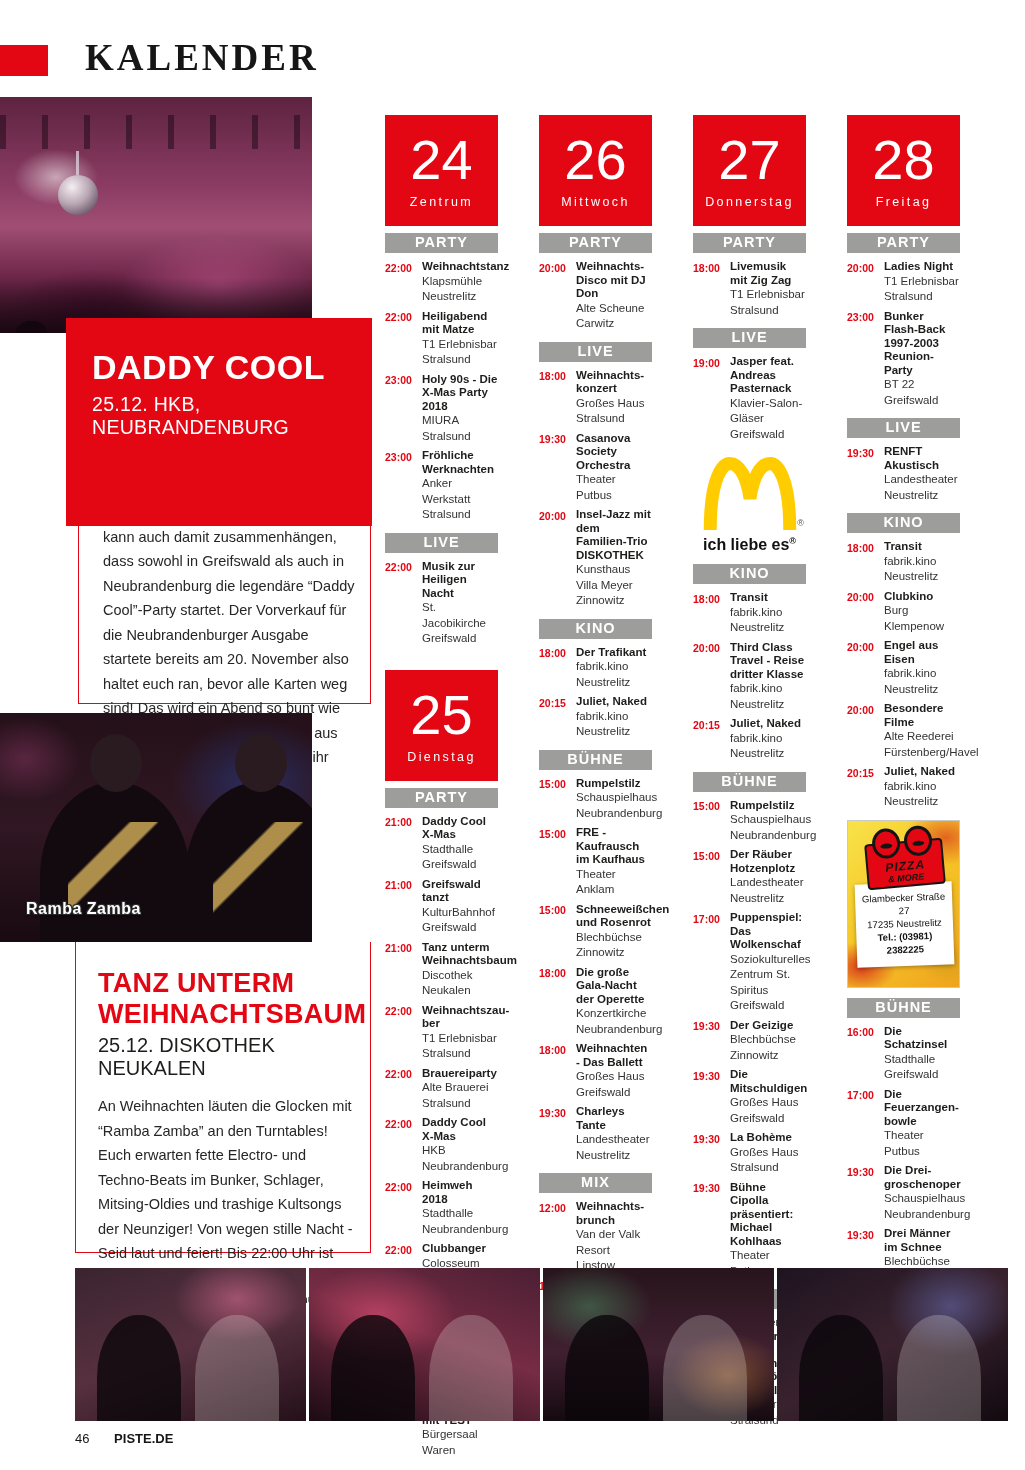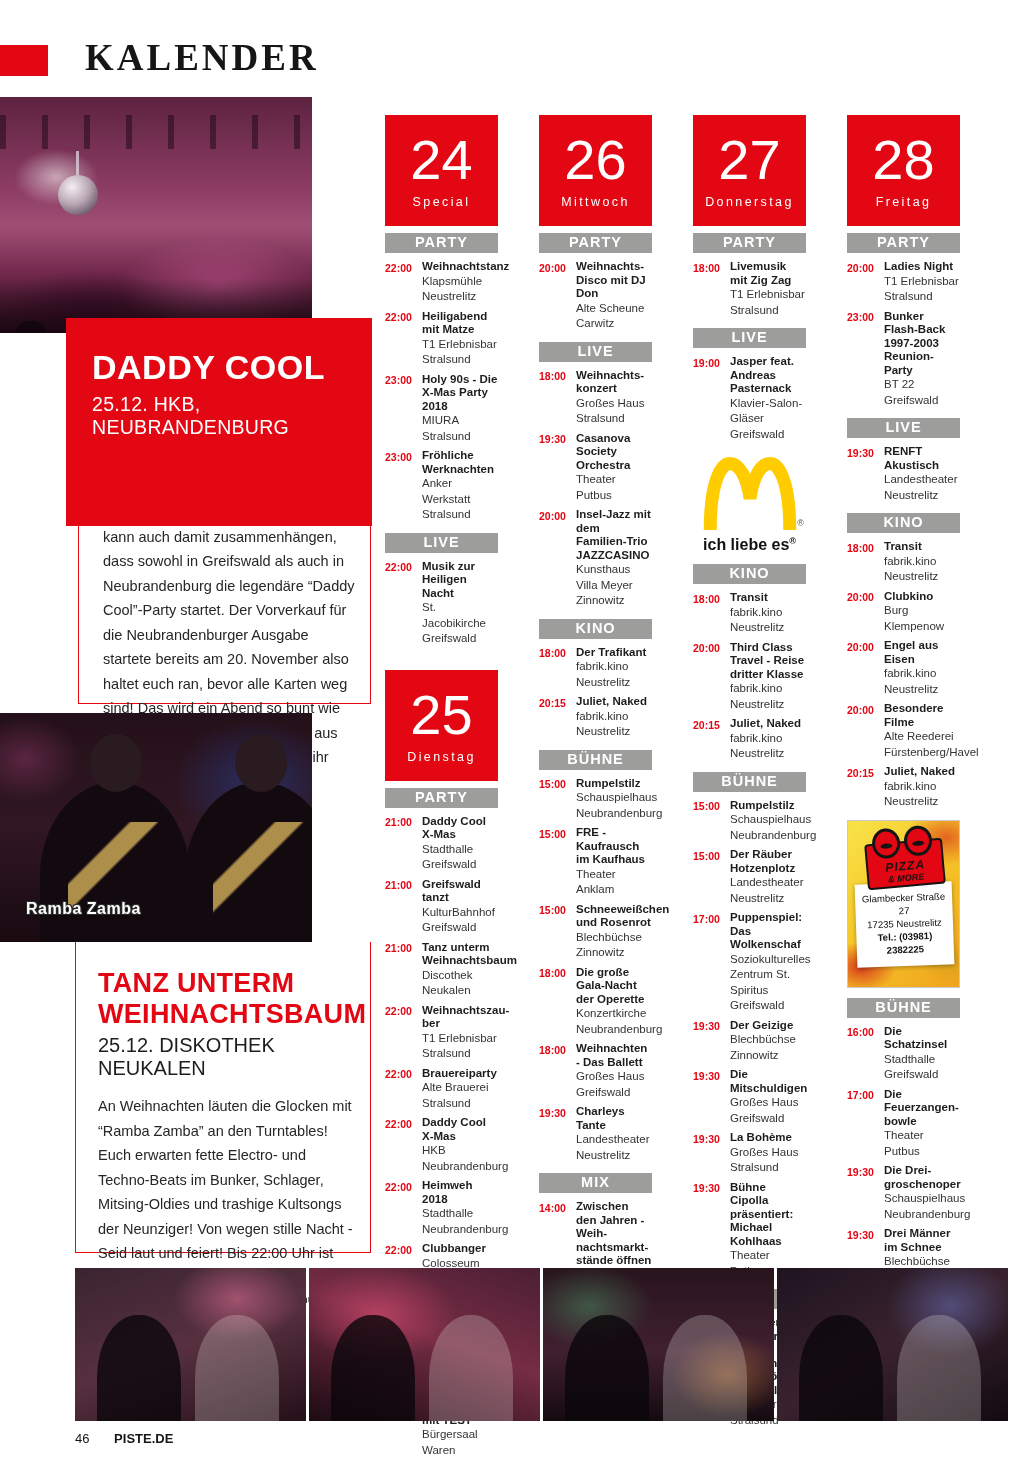--- a/index.html
+++ b/index.html
@@ -158,21 +158,21 @@
 <div class="article-box article-2">
   <div class="article-title">TANZ UNTERM WEIHNACHTSBAUM</div>
   <div class="article-sub">25.12. DISKOTHEK NEUKALEN</div>
   <p class="article-body">An Weihnachten läuten die Glocken mit “Ramba Zamba” an den Turntables! Euch erwarten fette Electro- und Techno-Beats im Bunker, Schlager, Mitsing-Oldies und trashige Kultsongs der Neunziger! Von wegen stille Nacht - Seid laut und feiert! Bis 22:00 Uhr ist der Eintritt kostenlos.</p>
   <p class="article-credit">(T: MF, F: Colosseum “Neujahrsboom”, Januar 2018)</p>
 </div>
 
 <div class="col col-1">
   <div class="day-box">
     <div class="day-number">24</div>
-    <div class="day-weekday">Special</div>
+    <div class="day-weekday">Zentrum</div>
   </div>
 
   <div class="section-bar">
     <span>PARTY</span>
   </div>
 
   <div class="event">
     <div class="event-time">22:00</div>
     <div class="event-body">
       <div class="event-name">Weihnachtstanz</div>
@@ -395,21 +395,21 @@
       <div class="event-name">Casanova Society Orchestra</div>
       <div>
           <div class="venue-line">Theater Putbus</div>
         </div>
     </div>
   </div>
 
   <div class="event">
     <div class="event-time">20:00</div>
     <div class="event-body">
-      <div class="event-name">Insel-Jazz mit dem Familien-Trio JAZZCASINO</div>
+      <div class="event-name">Insel-Jazz mit dem Familien-Trio DISKOTHEK</div>
       <div>
           <div class="venue-line">Kunsthaus</div>
           <div class="venue-line">Villa Meyer</div>
           <div class="venue-line">Zinnowitz</div>
         </div>
     </div>
   </div>
 
   <div class="section-bar">
     <span>KINO</span>
@@ -503,20 +503,29 @@
           <div class="venue-line">Landestheater</div>
           <div class="venue-line">Neustrelitz</div>
         </div>
     </div>
   </div>
 
   <div class="section-bar">
     <span>MIX</span>
   </div>
 
+  <div class="event">
+    <div class="event-time">12:00</div>
+    <div class="event-body">
+      <div class="event-name">Weihnachts-brunch</div>
+      <div>
+          <div class="venue-line">Van der Valk Resort Linstow</div>
+        </div>
+    </div>
+  </div>
 
   <div class="event">
     <div class="event-time">14:00</div>
     <div class="event-body">
       <div class="event-name">Zwischen den Jahren - Weih-nachtsmarkt-stände öffnen nochmal</div>
       <div>
           <div class="venue-line">Alter Markt</div>
           <div class="venue-line">Stralsund</div>
         </div>
     </div>

